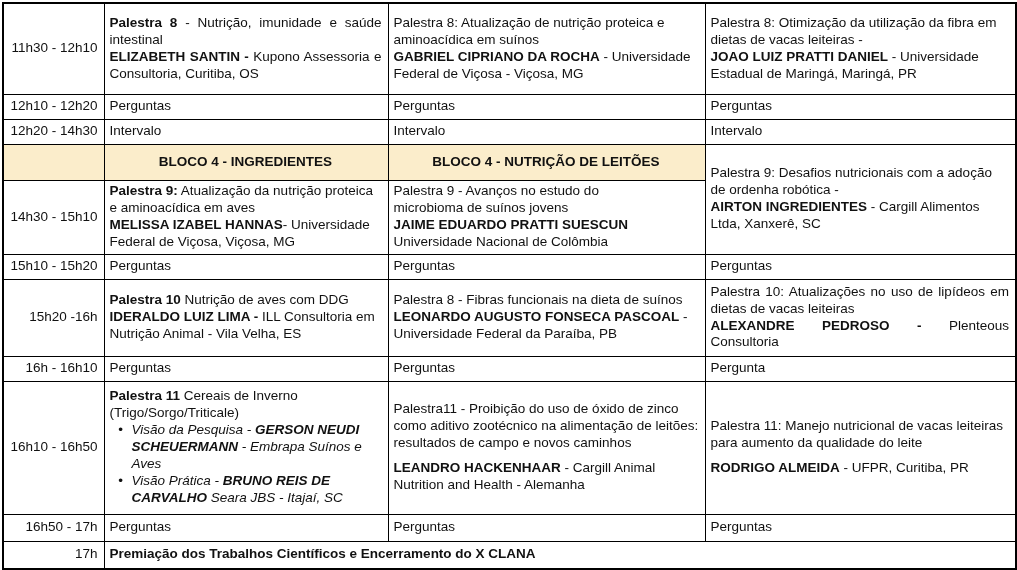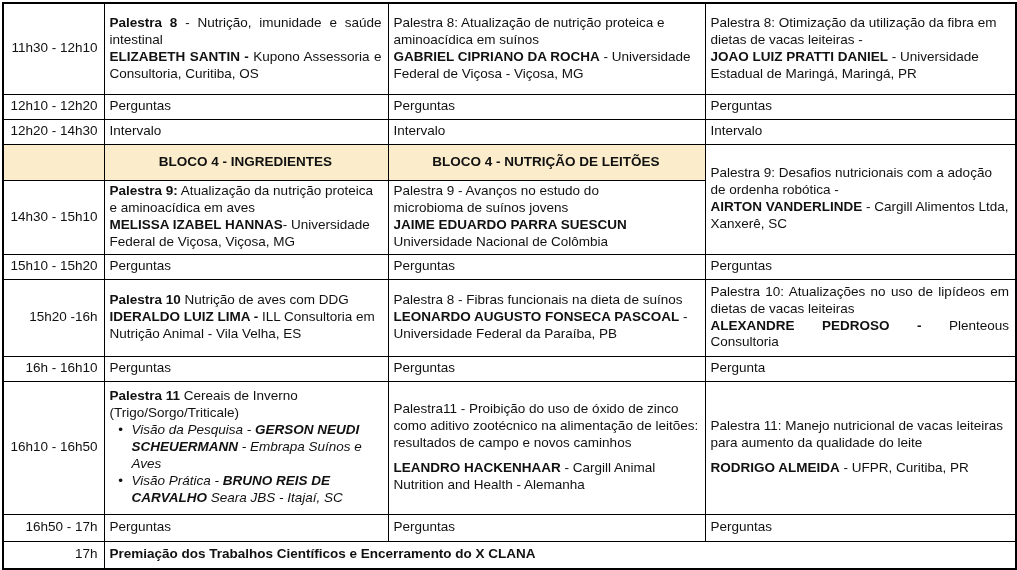--- a/index.html
+++ b/index.html
@@ -64,34 +64,34 @@
     <td>Intervalo</td>
     <td>Intervalo</td>
   </tr>
 
   <tr class="h28">
     <td class="t bloco-time"></td>
     <td class="bh">BLOCO 4 - INGREDIENTES</td>
     <td class="bh">BLOCO 4 - NUTRIÇÃO DE LEITÕES</td>
     <td rowspan="2">
       <div class="p"><span>Palestra 9: Desafios nutricionais com a adoção de ordenha robótica -</span></div>
-      <div class="p"><span class="b">AIRTON VANDERLINDE</span><span> - Cargill Alimentos Ltda, Xanxerê, SC</span></div>
+      <div class="p"><span class="b">AIRTON INGREDIENTES</span><span> - Cargill Alimentos Ltda, Xanxerê, SC</span></div>
     </td>
   </tr>
 
   <tr class="h74">
     <td class="t">14h30 - 15h10</td>
     <td>
       <div class="p"><span class="b">Palestra 9:</span><span> Atualização da nutrição proteica e aminoacídica em aves</span></div>
       <div class="p"><span class="b">MELISSA IZABEL HANNAS</span><span>- Universidade Federal de Viçosa, Viçosa, MG</span></div>
     </td>
     <td>
       <div class="p"><span>Palestra 9 - Avanços no estudo do</span></div>
       <div class="p"><span>microbioma de suínos jovens</span></div>
-      <div class="p"><span class="b">JAIME EDUARDO PARRA SUESCUN</span></div>
+      <div class="p"><span class="b">JAIME EDUARDO PRATTI SUESCUN</span></div>
       <div class="p"><span>Universidade Nacional de Colômbia</span></div>
     </td>
   </tr>
 
   <tr class="h25">
     <td class="t">15h10 - 15h20</td>
     <td>Perguntas</td>
     <td>Perguntas</td>
     <td>Perguntas</td>
   </tr>

